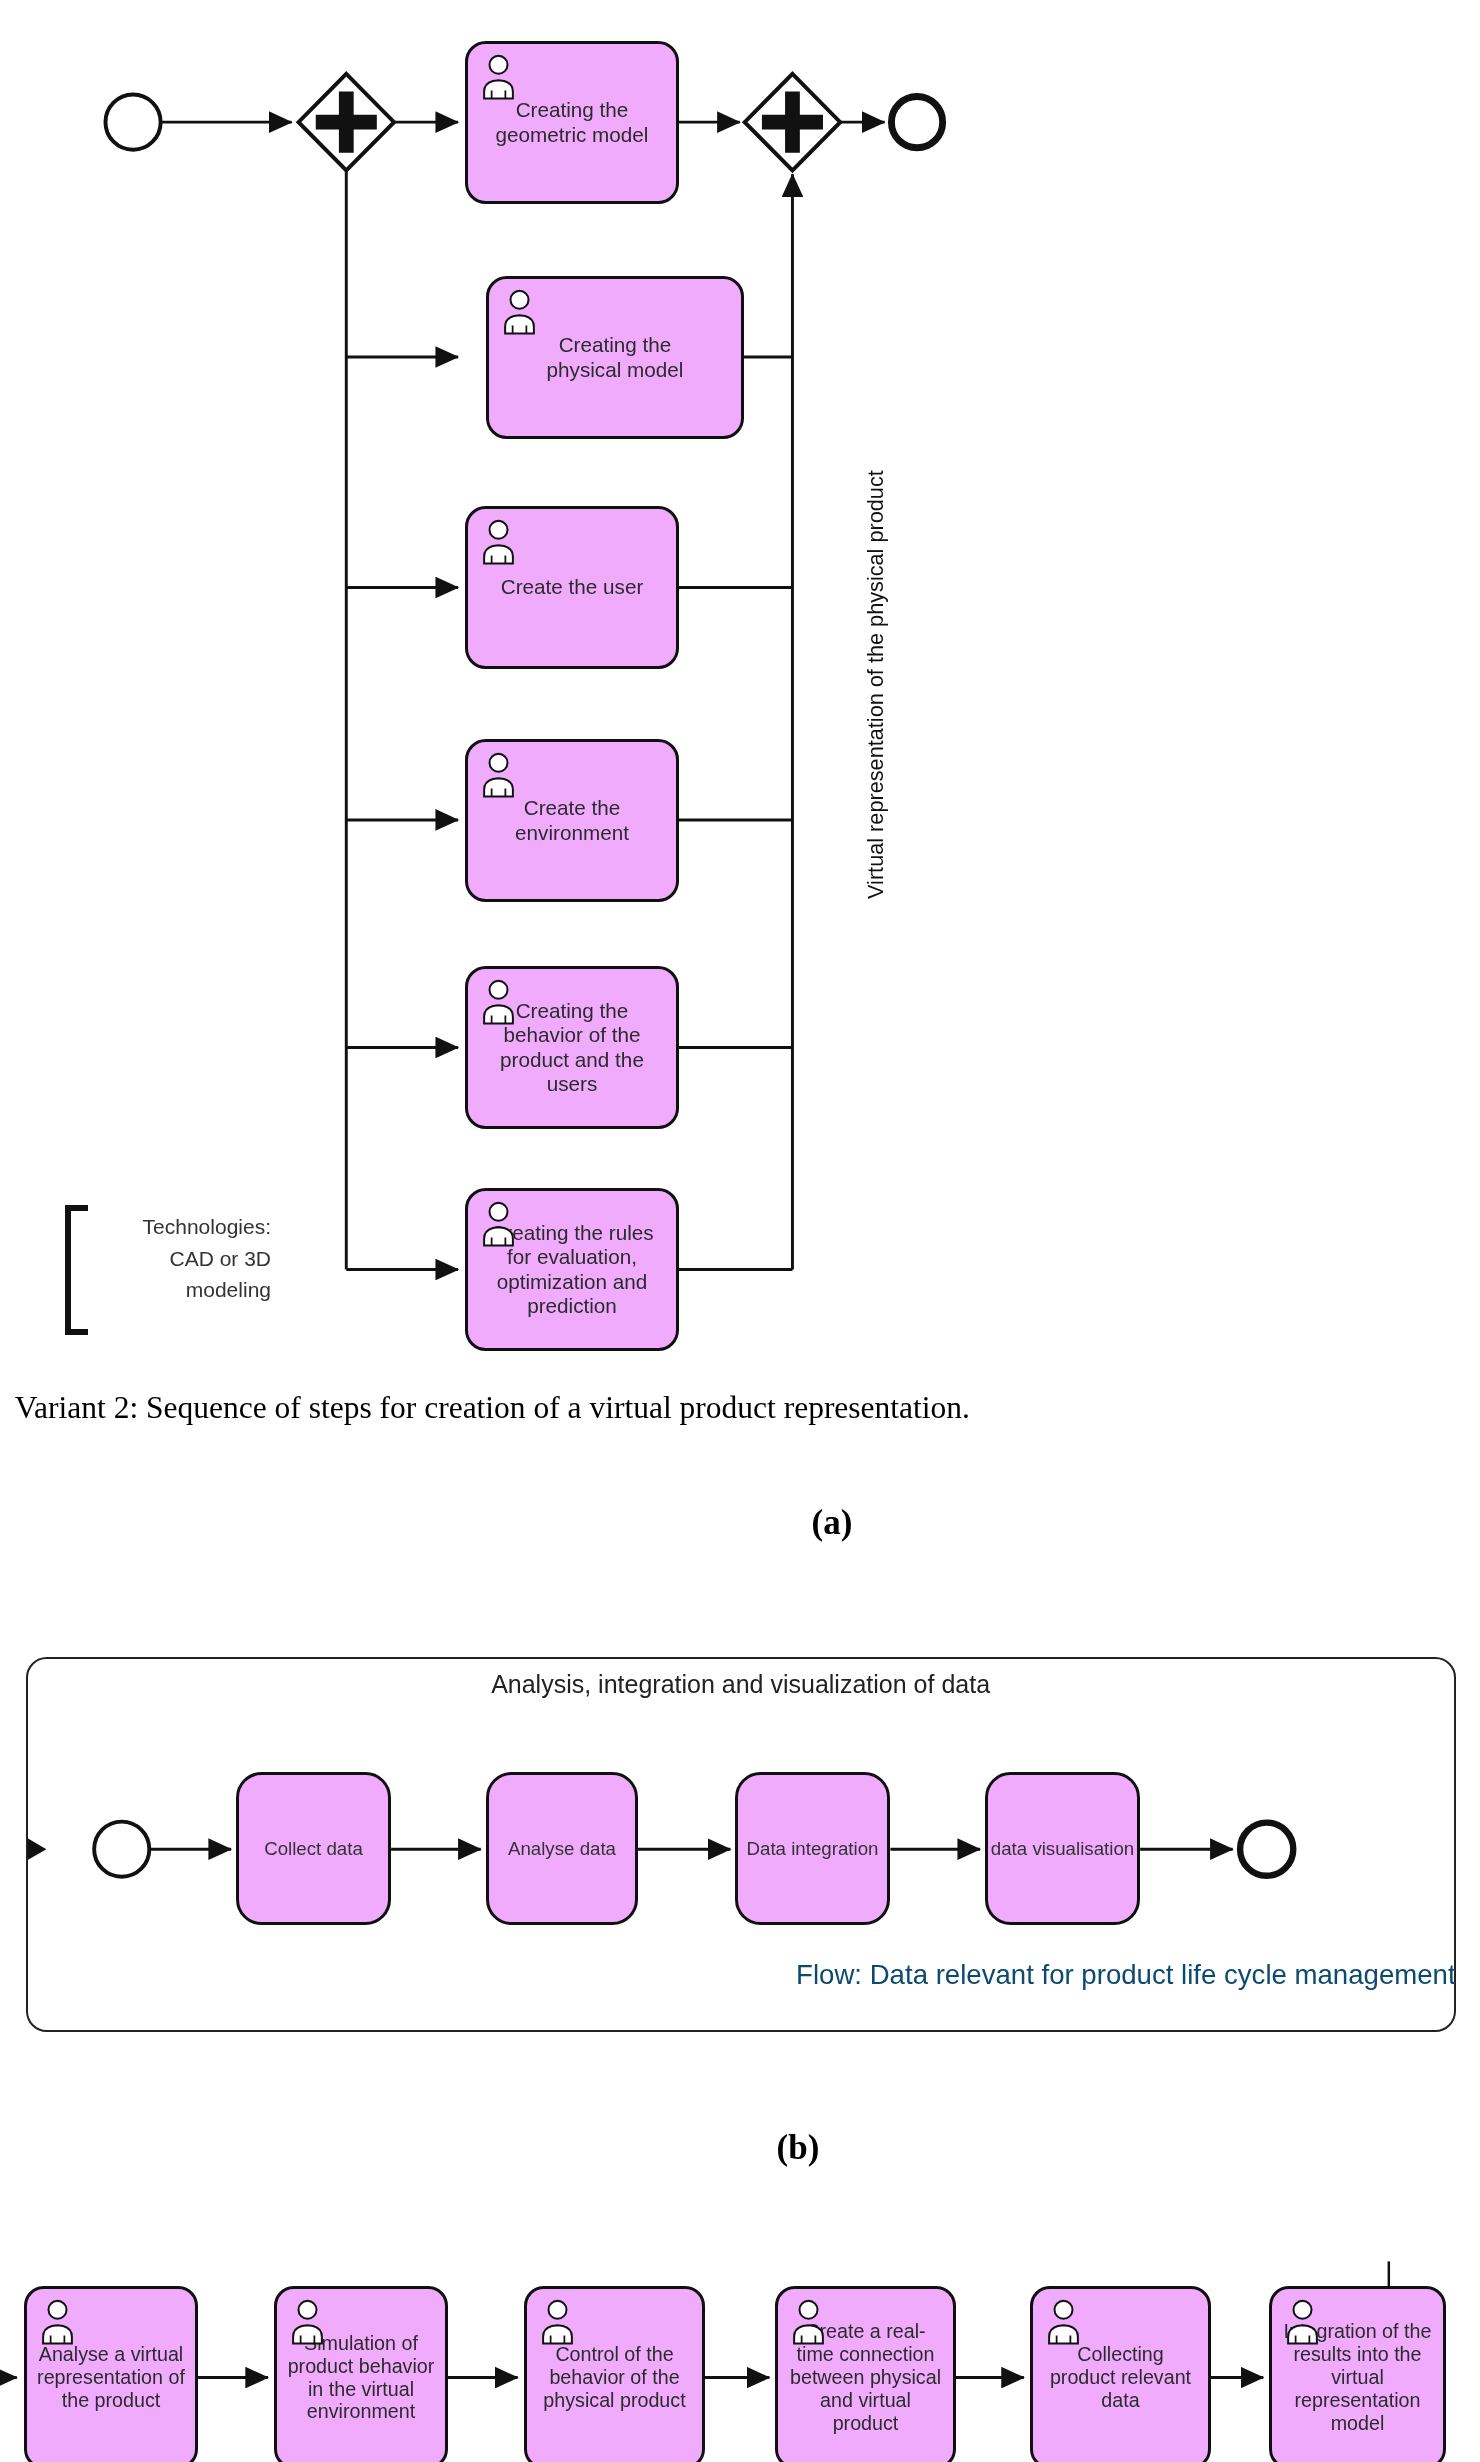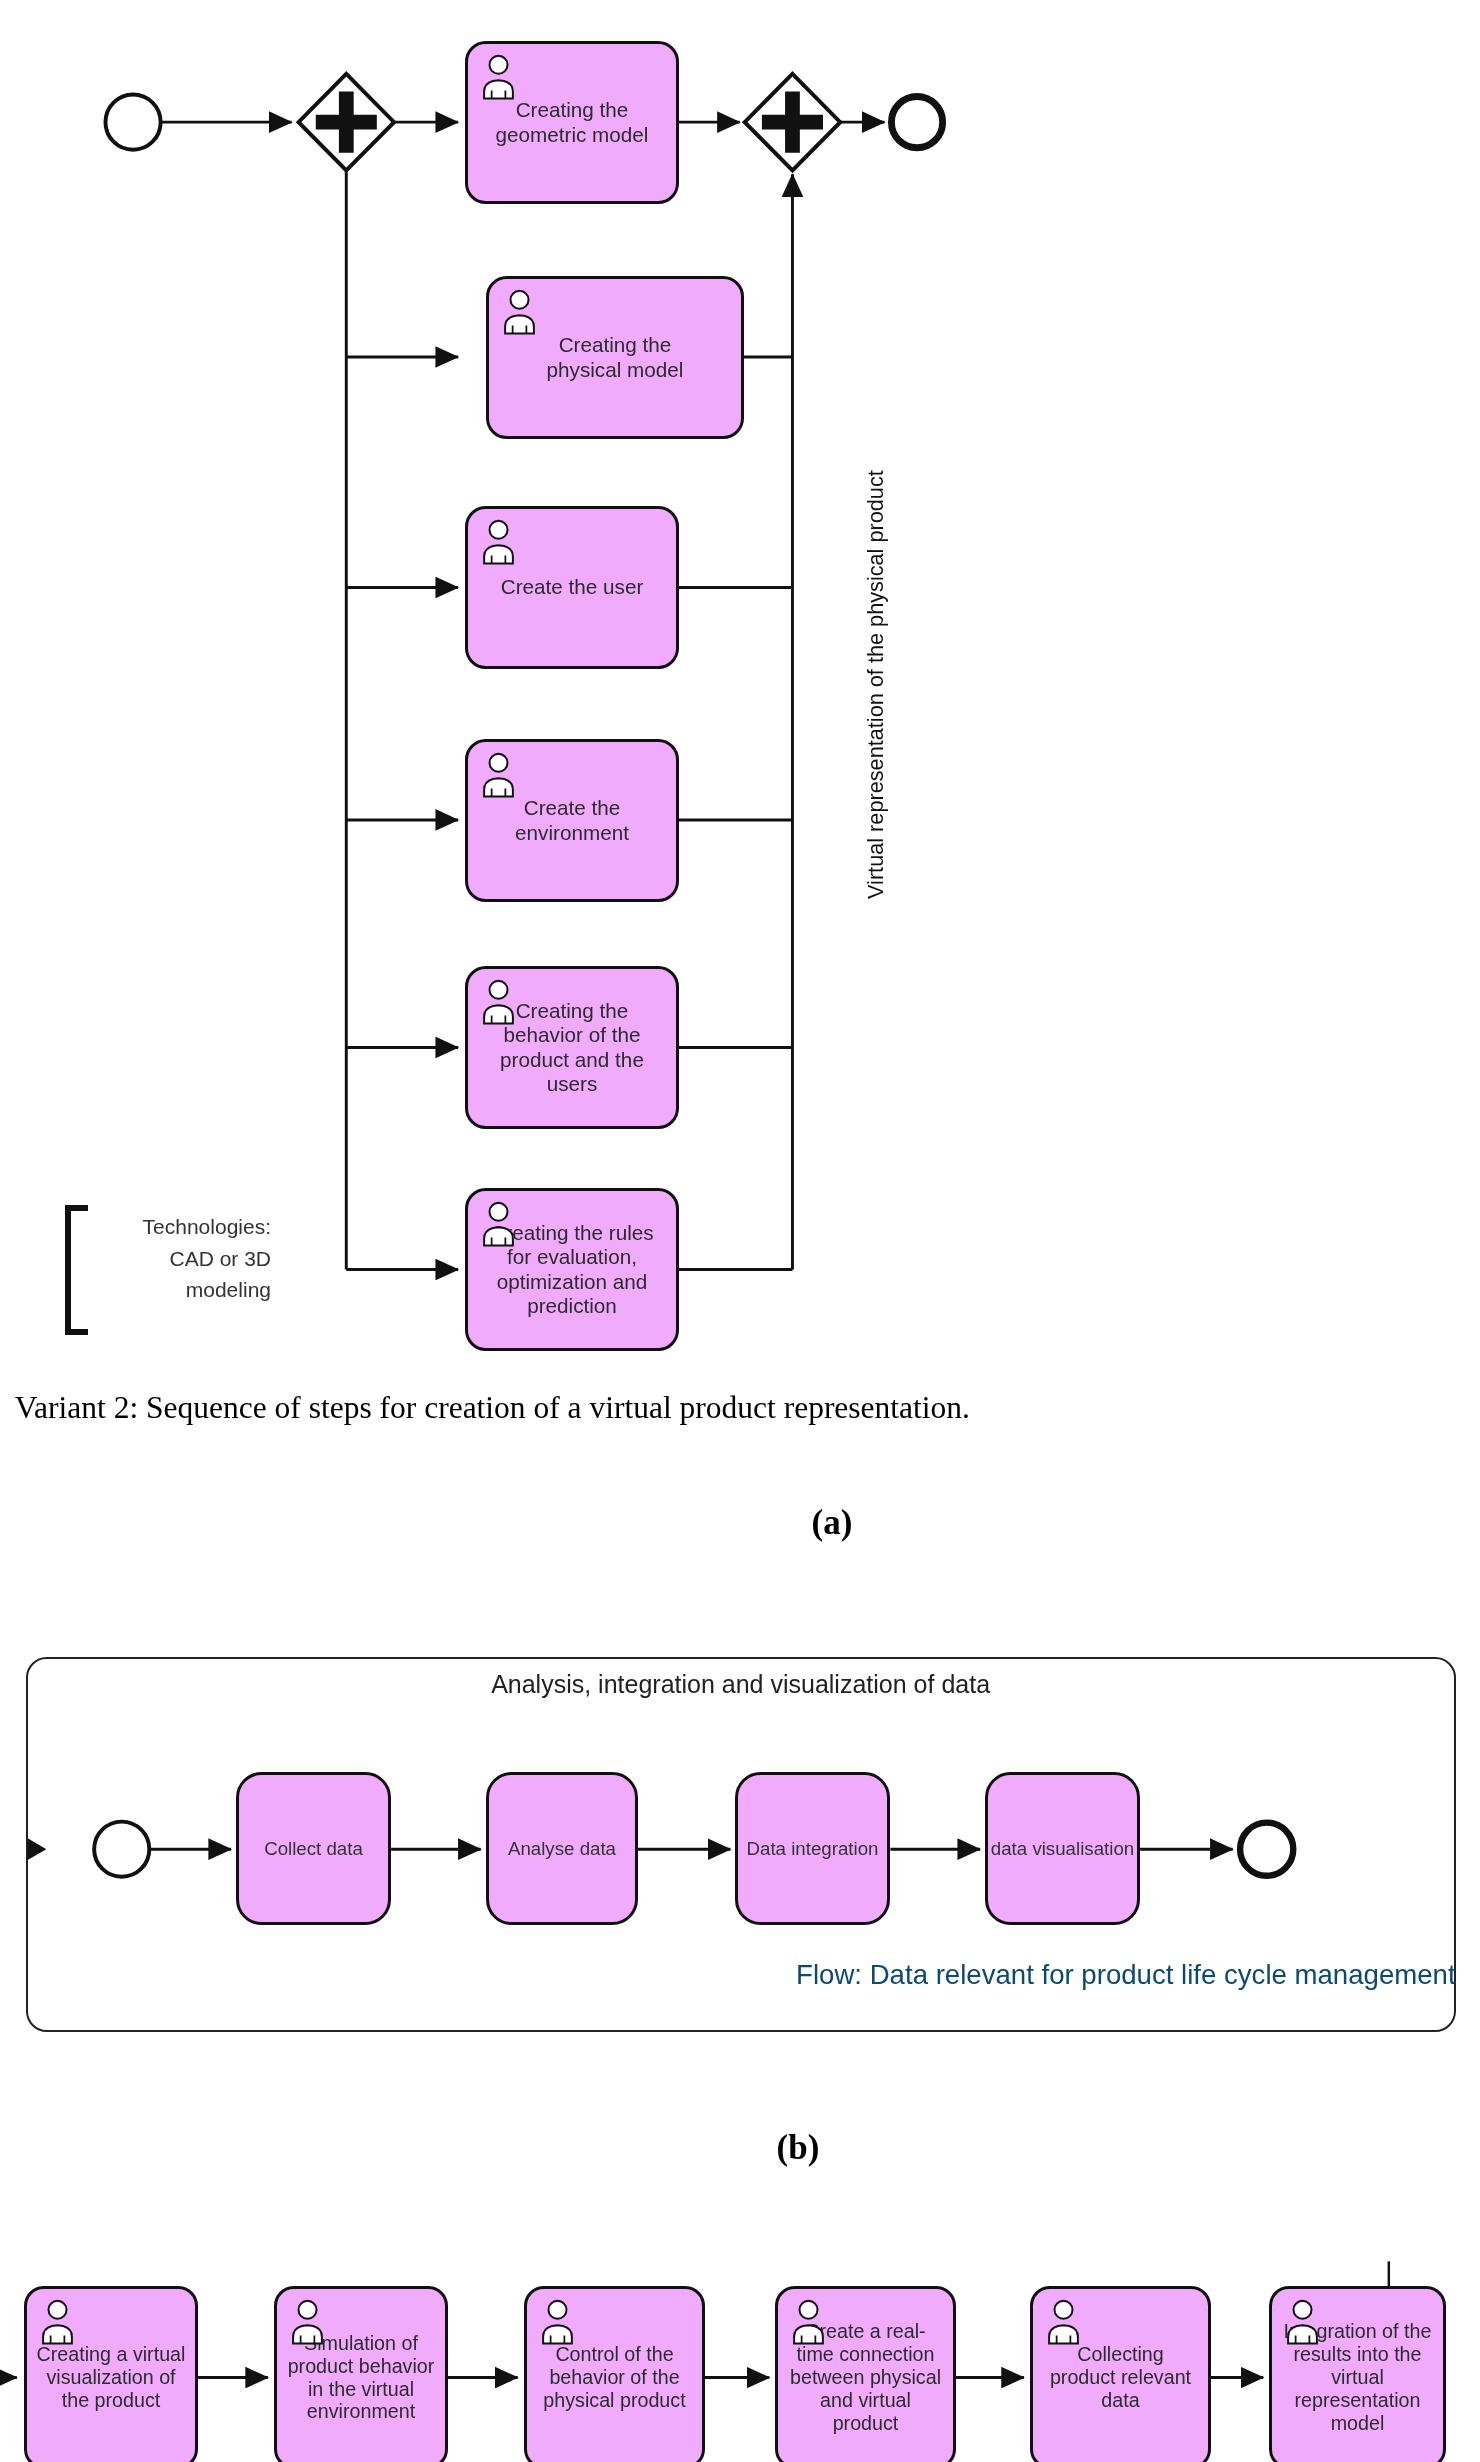--- a/index.html
+++ b/index.html
@@ -157,21 +157,21 @@
   <div class="flowcap" style="left:25.6px;top:1959px;width:1430px;">Flow: Data relevant for product life cycle management</div>
   <div class="figlabel" style="left:724px;top:2128px;">(b)</div>
 
   <div class="task tc" style="left:24px;top:2286px;width:174px;height:183px;">
     <svg class="picon" viewBox="0 0 36 40">
         <circle cx="18" cy="11" r="7.2" fill="#fff" stroke="#111" stroke-width="1.6"></circle>
         <path d="M11.2,9.2 a7.2,7.2 0 0 1 13.6,0 q-2.4,-4.4 -6.8,-4.4 q-4.4,0 -6.8,4.4 z" fill="#111"></path>
         <path d="M6.5,38 v-5.5 q0,-6.5 7,-8.5 l4.5,-0.5 4.5,0.5 q7,2 7,8.5 V38 z" fill="#fff" stroke="#111" stroke-width="1.6"></path>
         <path d="M12.5,38 v-6.5 M23.5,38 v-6.5" stroke="#111" stroke-width="1.4" fill="none"></path>
       </svg>
-    <div class="label">Creating a virtual visualization of the product</div>
+    <div class="label">Analyse a virtual representation of the product</div>
   </div>
   <div class="task tc" style="left:274px;top:2286px;width:174px;height:183px;">
     <svg class="picon" viewBox="0 0 36 40">
         <circle cx="18" cy="11" r="7.2" fill="#fff" stroke="#111" stroke-width="1.6"></circle>
         <path d="M11.2,9.2 a7.2,7.2 0 0 1 13.6,0 q-2.4,-4.4 -6.8,-4.4 q-4.4,0 -6.8,4.4 z" fill="#111"></path>
         <path d="M6.5,38 v-5.5 q0,-6.5 7,-8.5 l4.5,-0.5 4.5,0.5 q7,2 7,8.5 V38 z" fill="#fff" stroke="#111" stroke-width="1.6"></path>
         <path d="M12.5,38 v-6.5 M23.5,38 v-6.5" stroke="#111" stroke-width="1.4" fill="none"></path>
       </svg>
     <div class="label">Simulation of product behavior in the virtual environment</div>
   </div>

